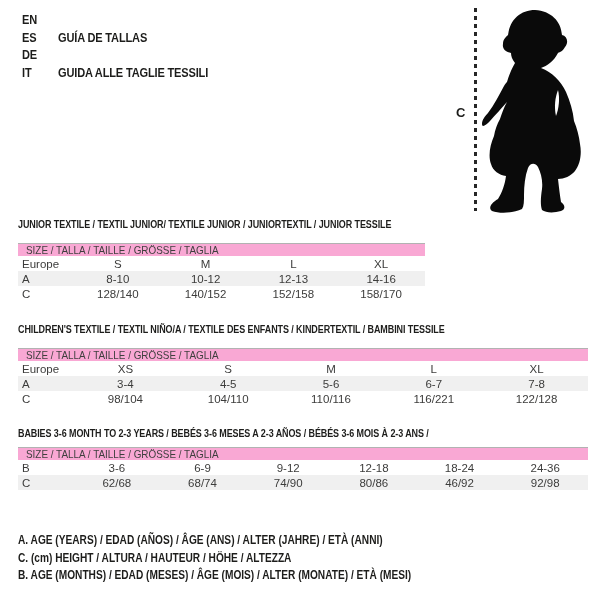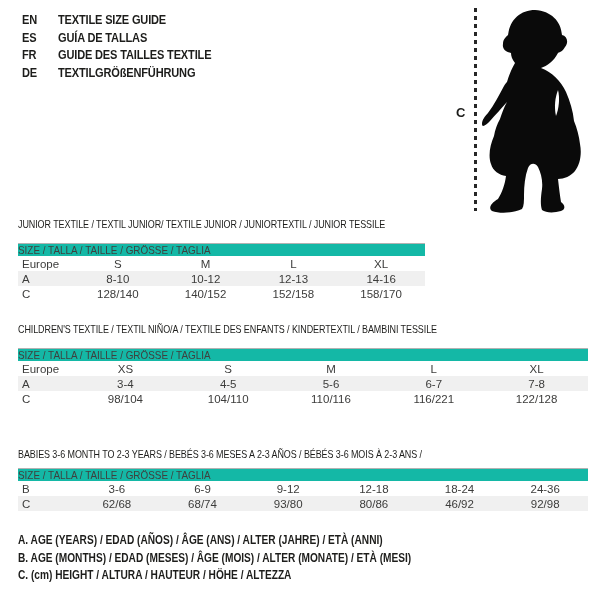--- a/index.html
+++ b/index.html
@@ -19,60 +19,58 @@
   
   .fig-label { position:absolute; left:456px; top:105px; font-weight:bold; font-size:13px; }
   .dash-line { position:absolute; left:474px; top:8px; width:3px; height:203px;
     background:repeating-linear-gradient(to bottom,#262626 0 4px,transparent 4px 8px); }
   svg.baby { position:absolute; left:481px; top:7px; }
 
   
   .tbl { position:absolute; left:18px; }
   .t1 { top:216px; width:407px; }
   .t2 { top:321px; width:570px; }
-  .t3 { top:446px; width:570px; }
-  .tbl-title { font-weight:normal; font-size:11.5px; line-height:17px; white-space:nowrap; }
+  .t3 { top:425px; width:570px; }
+  .tbl-title { font-weight:bold; font-size:11.5px; line-height:17px; white-space:nowrap; }
   .tbl-title > span { display:inline-block; transform:scaleX(0.78); transform-origin:0 50%; letter-spacing:-0.1px; }
   .t1 .title-block, .t2 .title-block { margin-bottom:10px; }
   .t3 .title-block { margin-bottom:5px; }
-  .size-bar { height:13px; background:#14b8a6; border-top:1px solid #b2b2b2;
-    display:flex; align-items:center; padding-left:0; box-sizing:border-box; }
+  .size-bar { height:13px; background:#f9a8d4; border-top:1px solid #b2b2b2;
+    display:flex; align-items:center; padding-left:8px; box-sizing:border-box; }
   .size-bar span { font-size:11px; color:#3f3f3e; white-space:nowrap;
     display:inline-block; transform:scaleX(0.9); transform-origin:0 50%; }
   .trow { display:flex; height:15px; align-items:center; font-size:11.5px; color:#3c3c3b; }
   .trow.alt { background:#f0f0f0; }
   .tcell { flex:1; text-align:center; white-space:nowrap; }
   .tcell.first { flex:0 0 52px; text-align:left; padding-left:4px; }
 
   
   .notes { position:absolute; left:18px; top:531px; }
   .note-line { font-weight:bold; font-size:13px; line-height:17.5px; white-space:nowrap; }
   .note-line > span { display:inline-block; transform:scaleX(0.78); transform-origin:0 50%; }
 </style>
 </head>
 <body>
 
 <div class="page">
 
   <div class="lang-block" id="lang-list">
       <div class="lang-row">
         <span class="lang-code"><span class="cond85">EN</span></span>
-        <span class="lang-title"><span class="cond85">TEXTILE SIZE GUIDE</span></span>
       </div>
       <div class="lang-row">
         <span class="lang-code"><span class="cond85">ES</span></span>
         <span class="lang-title"><span class="cond85">GUÍA DE TALLAS</span></span>
       </div>
       <div class="lang-row">
-        <span class="lang-code"><span class="cond85">FR</span></span>
-        <span class="lang-title"><span class="cond85">GUIDE DES TAILLES TEXTILE</span></span>
-      </div>
-      <div class="lang-row">
         <span class="lang-code"><span class="cond85">DE</span></span>
-        <span class="lang-title"><span class="cond85">TEXTILGRÖßENFÜHRUNG</span></span>
+      </div>
+      <div class="lang-row">
+        <span class="lang-code"><span class="cond85">IT</span></span>
+        <span class="lang-title"><span class="cond85">GUIDA ALLE TAGLIE TESSILI</span></span>
       </div>
     </div>
 
   <span class="fig-label">C</span>
   <div class="dash-line"></div>
 
   <svg class="baby" width="115" height="208" viewBox="0 0 115 208" aria-hidden="true">
     <path fill="#0a0a0a" d="M54,3
       C70,4 80,14 81,28
       C86,29 88,35 84,40
@@ -185,26 +183,26 @@
         <span class="tcell">6-9</span>
         <span class="tcell">9-12</span>
         <span class="tcell">12-18</span>
         <span class="tcell">18-24</span>
         <span class="tcell">24-36</span>
       </div>
       <div class="trow alt">
         <span class="tcell first">C</span>
         <span class="tcell">62/68</span>
         <span class="tcell">68/74</span>
-        <span class="tcell">93/80</span>
+        <span class="tcell">74/90</span>
         <span class="tcell">80/86</span>
         <span class="tcell">46/92</span>
         <span class="tcell">92/98</span>
       </div>
     </div>
 
   <div class="notes" id="notes">
       <div class="note-line"><span>A. AGE (YEARS) / EDAD (AÑOS) / ÂGE (ANS) / ALTER (JAHRE) / ETÀ (ANNI)</span></div>
+      <div class="note-line"><span>C. (cm) HEIGHT / ALTURA / HAUTEUR / HÖHE / ALTEZZA</span></div>
       <div class="note-line"><span>B. AGE (MONTHS) / EDAD (MESES) / ÂGE (MOIS) / ALTER (MONATE) / ETÀ (MESI)</span></div>
-      <div class="note-line"><span>C. (cm) HEIGHT / ALTURA / HAUTEUR / HÖHE / ALTEZZA</span></div>
     </div>
 
 </div>
 
 </body></html>

